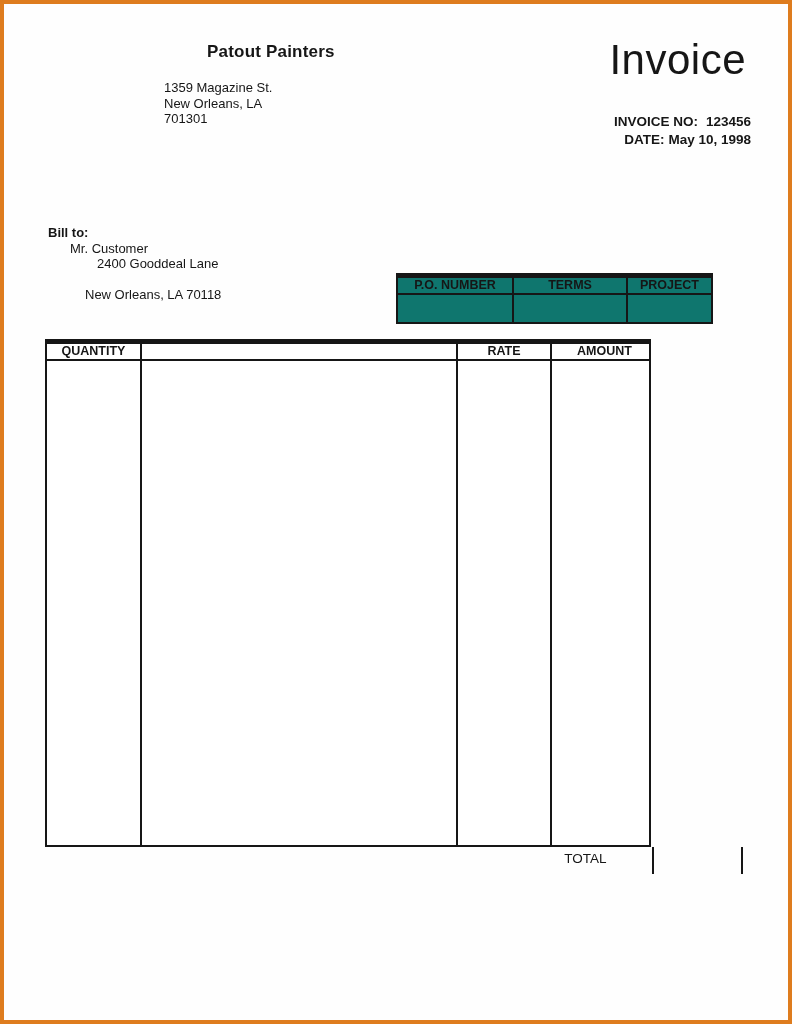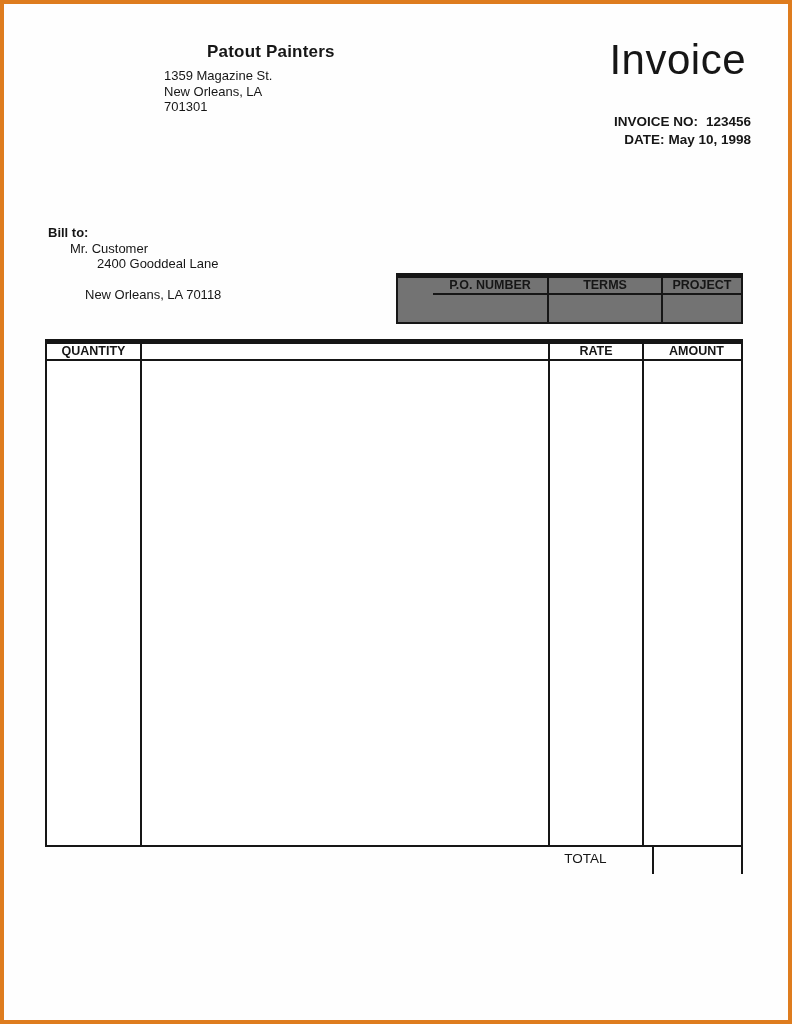--- a/index.html
+++ b/index.html
@@ -12,21 +12,21 @@
     font-family:"Liberation Sans", sans-serif;
     color:#161616;
     overflow:hidden;
   }
   
   .company-name {
     position:absolute; left:159px; top:38px;
     font-size:17px; font-weight:bold; letter-spacing:0.2px;margin-left:44px;
   }
   .company-address {
-    position:absolute; left:160px; top:64px;
+    position:absolute; left:160px; top:76px;
     font-size:13px; line-height:15.5px;
   }
   .invoice-title {
     position:absolute; top:35px; right:42px;
     font-size:42px; font-weight:400; line-height:1; letter-spacing:0.5px;
   }
   .invoice-meta {
     position:absolute; top:109px; right:37px;
     text-align:right; font-size:13.5px; font-weight:bold; line-height:18px;
   }
@@ -36,36 +36,35 @@
   .bill-to {
     position:absolute; left:44px; top:177px;
     font-size:13px; line-height:15px;
   }
   .bill-to .bill-label { font-weight:bold; line-height:17px;margin-top:43px; }
   .bill-to .bl-0 { margin-left:22px; }
   .bill-to .bl-1 { margin-left:49px; }
   .bill-to .bl-2 { margin-left:37px;margin-top:16px; }
   
   .po-table {
-    position:absolute; left:392px; top:269px; width:347px;
+    position:absolute; left:392px; top:269px; width:317px;
     box-sizing:border-box;
     border:2px solid #161616; border-top:5px solid #161616;
-    background:#737373;
-    padding-left:35px;
+    background:#0f766e;
   }
   .po-row { display:flex; }
   .po-header { height:15px; line-height:14px; border-bottom:2px solid #161616;
     font-size:12.5px; font-weight:bold; text-align:center; }
   .po-body { height:27px; }
   .po-c1 { width:114px; border-right:2px solid #161616; }
   .po-c2 { width:112px; border-right:2px solid #161616; }
   .po-c3 { flex:1; }
   
   .items-table {
-    position:absolute; left:41px; top:335px; width:698px; height:508px;
+    position:absolute; left:41px; top:335px; width:606px; height:508px;
     box-sizing:border-box;
     border:2px solid #161616; border-top:5px solid #161616;
     display:flex; flex-direction:column;
     background:#fff;
   }
   .items-header { display:flex; height:15px; line-height:14px;
     border-bottom:2px solid #161616; font-size:12.5px; font-weight:bold; text-align:center; }
   .items-body { display:flex; flex:1; }
   .col-qty  { width:93px;  border-right:2px solid #161616; }
   .col-desc { flex:1;      border-right:2px solid #161616; }

